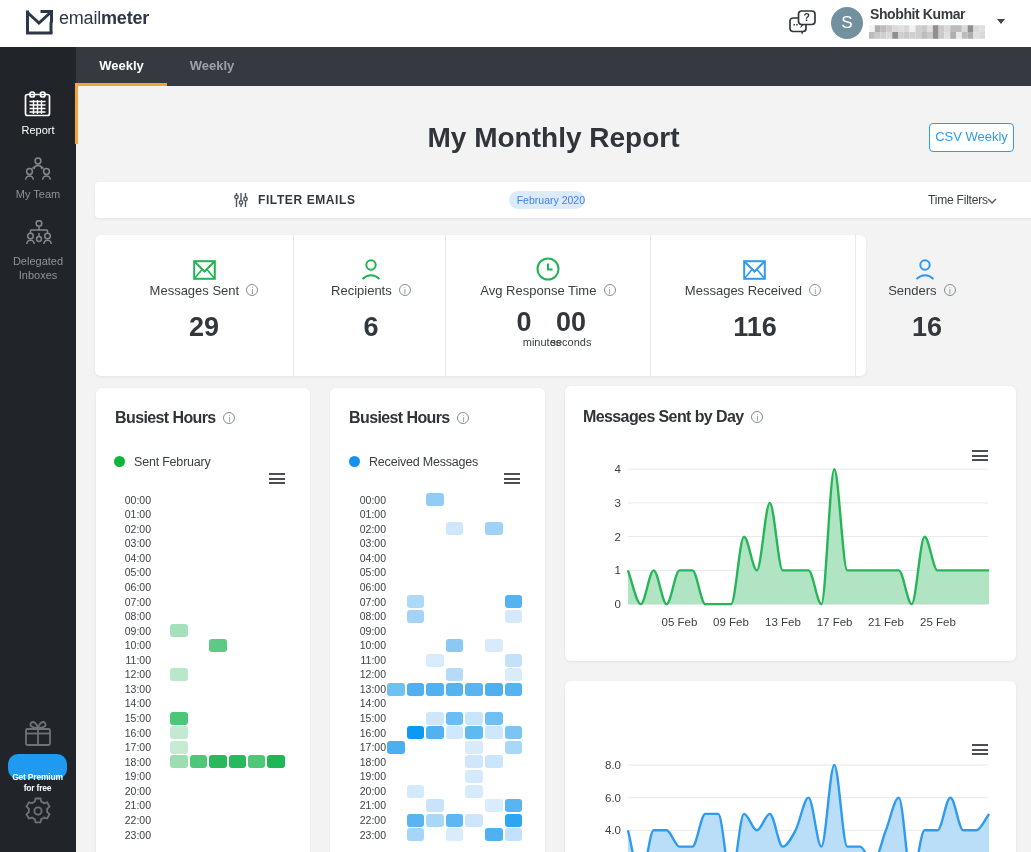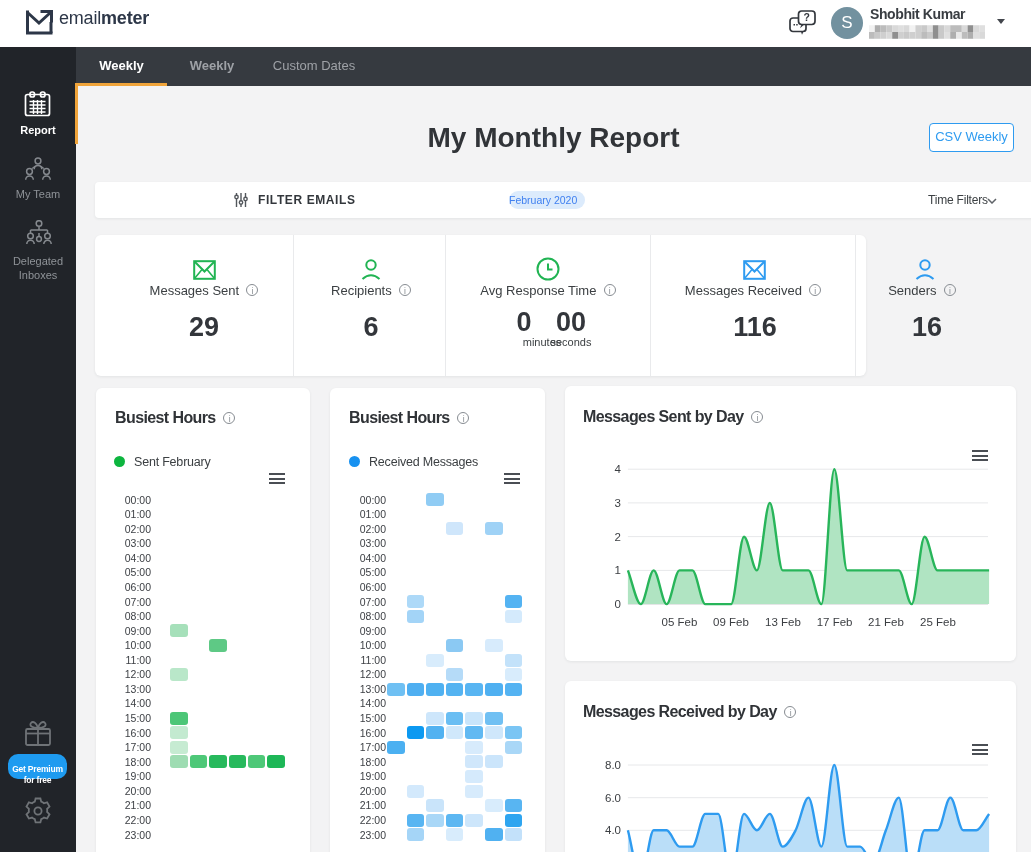--- a/index.html
+++ b/index.html
@@ -86,36 +86,35 @@
       <rect x="102" y="7" width="6" height="7" fill="#aeaeae"></rect>
       <rect x="108" y="7" width="6" height="7" fill="#dfdfdf"></rect>
       <rect x="114" y="7" width="6" height="7" fill="#d9d9d9"></rect>
     </svg>
   <div class="abs" style="left:997px;top:19px;width:0;height:0;border-left:4.5px solid transparent;border-right:4.5px solid transparent;border-top:5.5px solid #42464c"></div>
 </div>
 
 <div id="tabbar">
   <div class="tab" style="left:0;width:91px;color:#fff">Weekly</div>
   <div class="tab" style="left:90px;width:92px;font-weight:700">Weekly</div>
-  <div class="tab" style="left:177px;width:122px;font-weight:400">Custom Dates</div>
   <div id="tab-underline"></div>
 </div>
 <div id="side-orange"></div>
 
 <div id="sidebar">
   <svg width="27" height="26" viewBox="0 0 27 26" style="position:absolute;left:24px;top:44px" fill="none" stroke="#fff" stroke-width="1.7">
     <rect x="1.5" y="3.5" width="24" height="21" rx="2"></rect>
     <rect x="6" y="1" width="4.5" height="5" rx="2"></rect>
     <rect x="16.5" y="1" width="4.5" height="5" rx="2"></rect>
     <g stroke-width="1.4">
     <path d="M5.5 10.5 h16 M5.5 14 h16 M5.5 17.5 h16 M5.5 21 h16"></path>
     <path d="M9.5 9 v14 M13.5 9 v14 M17.5 9 v14"></path>
     </g>
   </svg>
-  <div class="sideitem active" style="top:77px;font-weight:700">Report</div>
+  <div class="sideitem active" style="top:77px;font-weight:400">Report</div>
 
   <svg width="28" height="26" viewBox="0 0 28 26" style="position:absolute;left:24px;top:110px" fill="none" stroke="#85898e" stroke-width="1.5">
     <circle cx="14" cy="4" r="2.9"></circle>
       <path d="M10.2 12.2 a3.8 3.8 0 0 1 7.6 0"></path>
     <circle cx="5.5" cy="14.5" r="2.9"></circle>
       <path d="M1.7 22.7 a3.8 3.8 0 0 1 7.6 0"></path>
     <circle cx="22.5" cy="14.5" r="2.9"></circle>
       <path d="M18.7 22.7 a3.8 3.8 0 0 1 7.6 0"></path>
     <path d="M11.8 8.8 L8.2 11.6 M16.2 8.8 L19.8 11.6" stroke-width="1.3"></path>
   </svg>
@@ -132,40 +131,40 @@
       <circle cx="14" cy="19" r="2.4"></circle>
   </svg>
   <div class="sideitem" style="top:207px;line-height:14px">Delegated<br>Inboxes</div>
 
   <svg width="30" height="28" viewBox="0 0 30 28" style="position:absolute;left:23px;top:672px" fill="none" stroke="#6f7377" stroke-width="1.8">
     <rect x="3" y="10" width="24" height="16" rx="1.5"></rect>
     <path d="M3 14.5 H27"></path>
     <path d="M15 10 V26"></path>
     <path d="M15 9 C9 9 6 6.5 8 4 C10 1.5 14 4 15 9 C16 4 20 1.5 22 4 C24 6.5 21 9 15 9 Z"></path>
   </svg>
-  <div class="abs" style="left:8px;top:707px;width:59px;height:25px;border-radius:10px;background:#1e9bf0;color:#fff;font-size:8.5px;letter-spacing:-0.2px;font-weight:700;text-align:center;line-height:10.5px;padding-top:10px">Get Premium<br>for free</div>
+  <div class="abs" style="left:8px;top:707px;width:59px;height:25px;border-radius:10px;background:#1e9bf0;color:#fff;font-size:8.5px;letter-spacing:-0.2px;font-weight:700;text-align:center;line-height:10.5px;padding-top:18px">Get Premium<br>for free</div>
 
   <svg width="30" height="30" viewBox="0 0 30 30" style="position:absolute;left:23px;top:749px" fill="none" stroke="#6f7377" stroke-width="1.8">
     <path d="M12.6 2.5 h4.8 l.8 3.2 a9.5 9.5 0 0 1 2.7 1.6 l3.2-.9 l2.4 4.2 l-2.4 2.3 a9.5 9.5 0 0 1 0 3.1 l2.4 2.3 l-2.4 4.2 l-3.2-.9 a9.5 9.5 0 0 1 -2.7 1.6 l-.8 3.2 h-4.8 l-.8-3.2 a9.5 9.5 0 0 1 -2.7-1.6 l-3.2.9 l-2.4-4.2 l2.4-2.3 a9.5 9.5 0 0 1 0-3.1 l-2.4-2.3 l2.4-4.2 l3.2.9 a9.5 9.5 0 0 1 2.7-1.6 Z"></path>
     <circle cx="15" cy="15" r="3.6"></circle>
   </svg>
 </div>
 
 <div class="abs" style="left:76px;top:122px;width:955px;text-align:center;font-size:28px;font-weight:700;color:#313438;z-index:1">My Monthly Report</div>
 <div class="abs" style="left:929px;top:123px;width:85px;height:29px;border:1.5px solid #2e9bf0;border-radius:4px;color:#2e9bf0;font-size:13px;text-align:center;line-height:26px;background:#fff;z-index:2">CSV Weekly</div>
 
 <div class="card" style="left:95px;top:182px;width:1019px;height:36px;border-radius:4px">
   <svg width="16" height="16" viewBox="0 0 16 16" style="position:absolute;left:138px;top:10px" fill="none" stroke="#53575c" stroke-width="1.4">
     <path d="M3.5 1 V15 M8 1 V15 M12.5 1 V15"></path>
     <circle cx="3.5" cy="5" r="1.7" fill="#fff"></circle>
     <circle cx="8" cy="10.5" r="1.7" fill="#fff"></circle>
     <circle cx="12.5" cy="7" r="1.7" fill="#fff"></circle>
   </svg>
   <div class="abs" style="left:163px;top:11px;font-size:12px;font-weight:700;letter-spacing:.6px;color:#33373c">FILTER EMAILS</div>
-  <div class="abs" style="left:414px;top:8.5px;width:76px;height:18px;background:#dcebfc;border-radius:9px;color:#4080f0;font-size:10.5px;text-align:left;line-height:18px">February 2020</div>
+  <div class="abs" style="left:414px;top:8.5px;width:76px;height:18px;background:#dcebfc;border-radius:9px;color:#4080f0;font-size:10.5px;text-align:right;line-height:18px">February 2020</div>
   <div class="abs" style="left:833px;top:11px;font-size:12px;letter-spacing:-0.2px;color:#3c4043">Time Filters</div>
   <svg width="10" height="6" viewBox="0 0 10 6" style="position:absolute;left:892px;top:16px" fill="none" stroke="#5f6368" stroke-width="1.5">
       <path d="M1 1 L5 5 L9 1"></path>
     </svg>
 </div>
 
 <div class="card" style="left:95px;top:235px;width:771px;height:141px">
   <div class="abs" style="left:198px;top:0;width:1px;height:141px;background:#e9eaec"></div>
   <div class="abs" style="left:350px;top:0;width:1px;height:141px;background:#e9eaec"></div>
   <div class="abs" style="left:555px;top:0;width:1px;height:141px;background:#e9eaec"></div>
@@ -373,21 +372,20 @@
         <text x="166" y="240">09 Feb</text>
         <text x="218" y="240">13 Feb</text>
       <text x="269.6" y="240">17 Feb</text>
         <text x="321" y="240">21 Feb</text>
         <text x="373" y="240">25 Feb</text>
     </g>
   </svg>
 </div>
 
 <div class="card" style="left:565px;top:681px;width:451px;height:280px">
-  <div class="ctitle" style="left:18px;top:22px">Messages Received by Day&nbsp; <span class="info">i</span></div>
   <div class="hamb" style="left:407px;top:63px">
       <div></div>
       <div></div>
       <div></div>
     </div>
   <svg width="451" height="280" viewBox="0 0 451 280" style="position:absolute;left:0;top:0">
     <g stroke="#e7e8ea" stroke-width="1">
       <path d="M62.9 84 H423"></path>
         <path d="M62.9 116.7 H423"></path>
         <path d="M62.9 149.3 H423"></path>

